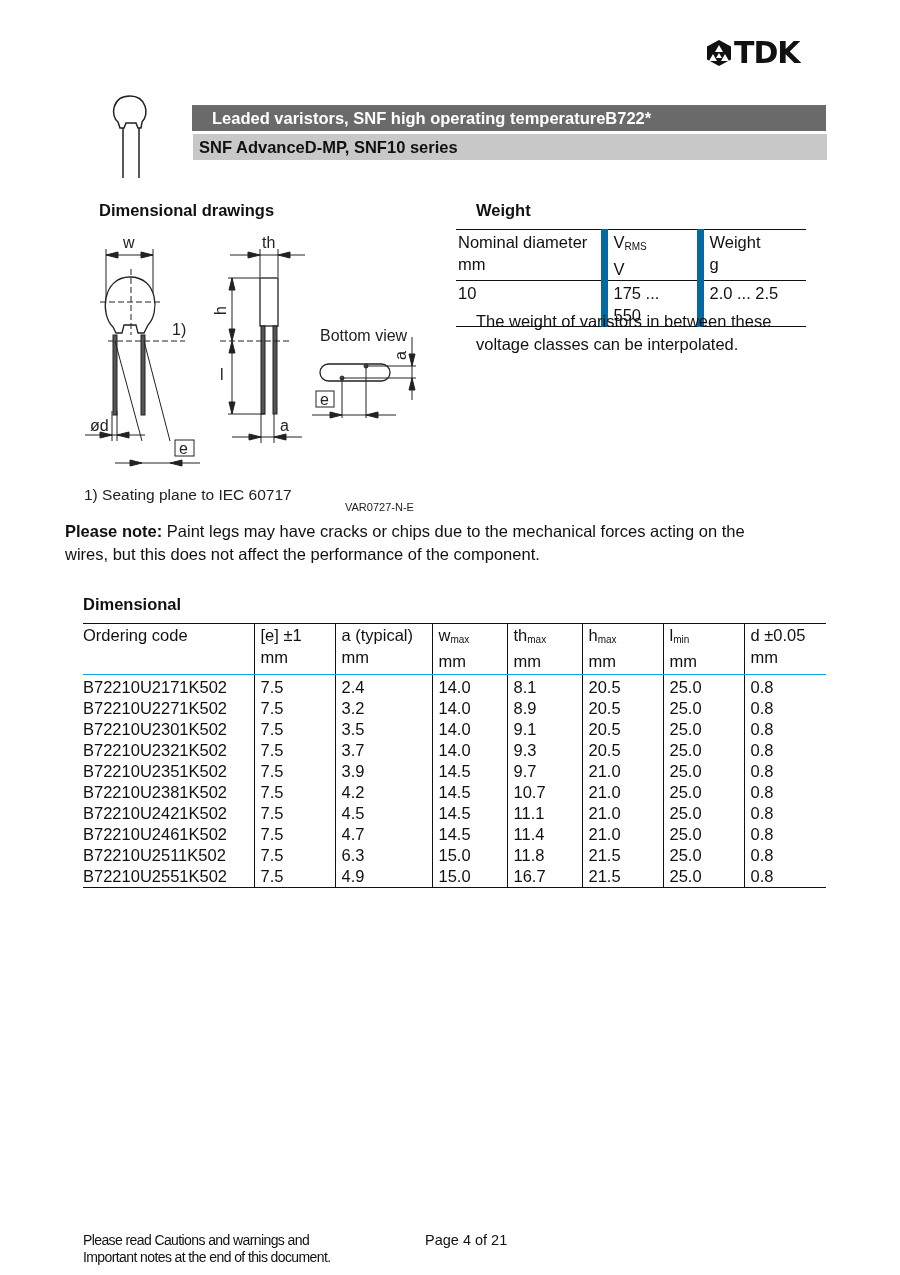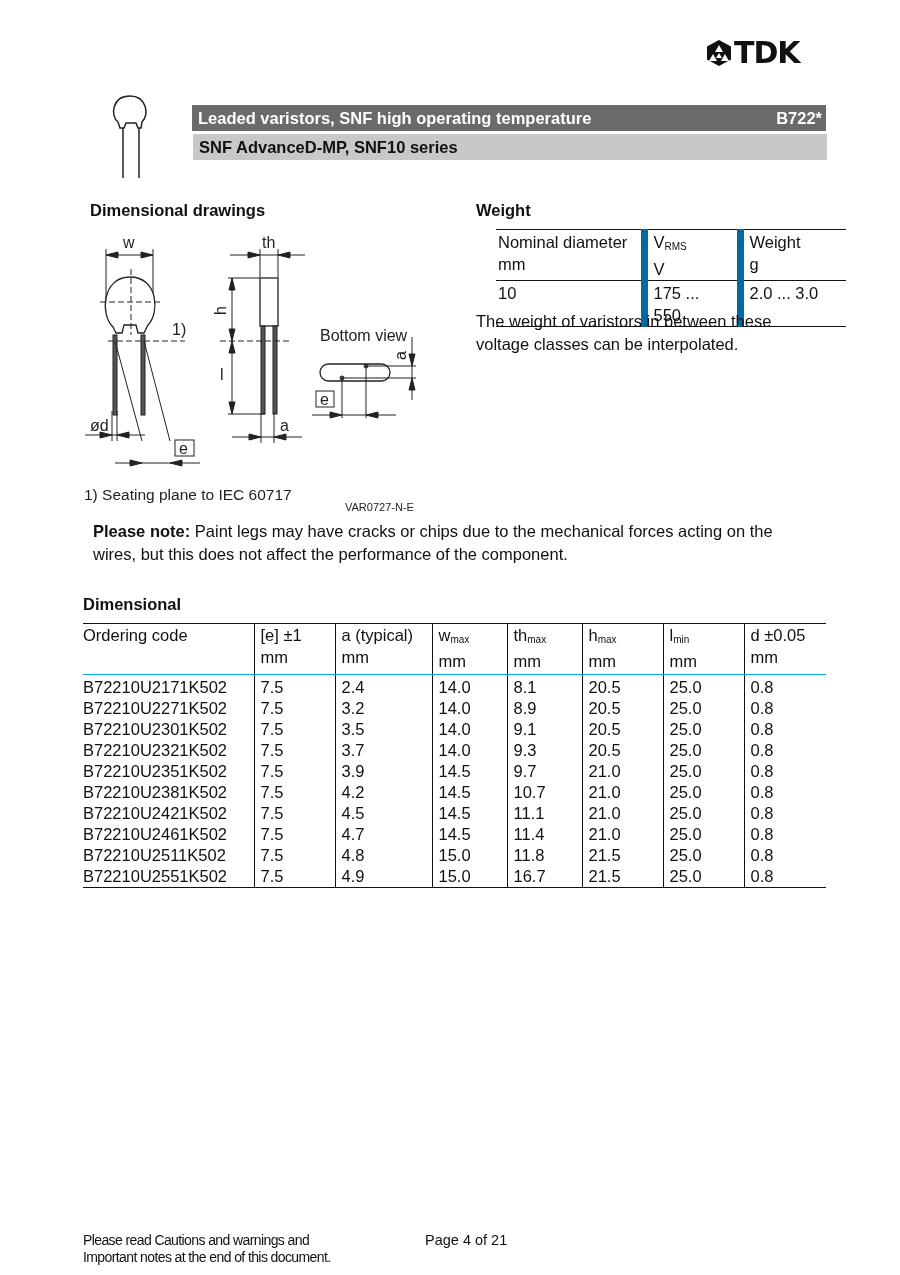--- a/index.html
+++ b/index.html
@@ -1,25 +1,25 @@
 <!DOCTYPE html>
 <html><head>
 <meta charset="utf-8">
 <style>
   html, body { margin:0; padding:0; background:#fff; }
   body { width:900px; height:1275px; position:relative; font-family:"Liberation Sans", sans-serif; color:#111; overflow:hidden; }
   .abs { position:absolute; }
   .logo { left:704px; top:38px; width:122px; height:30px; display:flex; align-items:center; }
   .logo .word { font-family:"DejaVu Sans", sans-serif; font-weight:bold; font-size:30px; letter-spacing:-1px; line-height:30px; color:#111; }
-  .bar1 { left:192px; top:105px; width:634px; height:26px; background:#6a6a6a; color:#fff; font-weight:bold; font-size:16.5px; display:flex; justify-content:space-between; align-items:center; padding:0 4px 0 6px; box-sizing:border-box; }
+  .bar1 { left:192px; top:105px; width:634px; height:26px; background:#6a6a6a; color:#fff; font-weight:bold; font-size:16.5px; display:flex; align-items:center; padding:0 4px 0 20px; box-sizing:border-box; }
   .bar2 { left:193px; top:134px; width:634px; height:26px; background:#c8c8c8; color:#111; font-weight:bold; font-size:16.5px; display:flex; align-items:center; padding:0 6px; box-sizing:border-box; }
   .h2 { font-weight:bold; font-size:16.5px; }
   .txt { font-size:16.5px; line-height:23px; }
   table { border-collapse:collapse; font-size:16.5px; }
-  .wt { left:496px; top:229px; width:350px; }
+  .wt { left:456px; top:229px; width:350px; }
   .wt td { padding:1px 6px 0 2px; vertical-align:top; line-height:22px; }
   .wt tr.hdr td { border-top:1px solid #111; border-bottom:1px solid #111; }
   .wt tr.row td { border-bottom:1px solid #111; }
   .wt td + td { border-left:7px solid #0369a1; padding-left:6px; }
   sub { font-size:10px; vertical-align:-2px; }
   .dt { left:83px; top:623px; width:743px; }
   .dt td { padding:0 2px 0 6px; line-height:21px; vertical-align:top; }
   .dt td:first-child { padding-left:0; }
   .dt td + td { border-left:1px solid #111; }
   .dt tr.hdr td { border-top:1px solid #111; border-bottom:1px solid #0ea5e9; padding-top:1px; padding-bottom:2px; line-height:21.5px; }
@@ -49,21 +49,21 @@
 </svg>
 
 <div class="abs bar1">
   <span>Leaded varistors, SNF high operating temperature</span>
   <span>B722*</span>
 </div>
 <div class="abs bar2">
   <span>SNF AdvanceD-MP, SNF10 series</span>
 </div>
 
-<div class="abs h2" style="left:90px;top:201px">Dimensional drawings</div>
+<div class="abs h2" style="left:99px;top:201px">Dimensional drawings</div>
 
 <svg class="abs" style="left:80px;top:225px" width="340" height="290" font-family="Liberation Sans, sans-serif" font-size="16" fill="none" stroke="#222" stroke-width="1">
 
   <g>
     <line x1="26" y1="24" x2="26" y2="76"></line>
       <line x1="73" y1="24" x2="73" y2="76"></line>
     <line x1="26" y1="30" x2="73" y2="30"></line>
     <polygon points="26,30 38,27 38,33" fill="#222"></polygon>
       <polygon points="73,30 61,27 61,33" fill="#222"></polygon>
     <text x="43" y="23" fill="#222" stroke="none">w</text>
@@ -150,27 +150,27 @@
     </colgroup>
   <tbody>
       <tr class="hdr">
     <td><span>Nominal diameter</span><br><span>mm</span></td>
     <td><span>V</span><sub>RMS</sub><br><span>V</span></td>
     <td><span>Weight</span><br><span>g</span></td>
   </tr>
   <tr class="row">
     <td>10</td>
     <td>175 ... 550</td>
-    <td>2.0 ... 3.0</td>
+    <td>2.0 ... 2.5</td>
   </tr>
 </tbody>
   </table>
 <div class="abs txt" style="left:476px;top:310px;width:330px">The weight of varistors in between these voltage classes can be interpolated.</div>
 
-<div class="abs txt" style="left:93px;top:520px;width:720px"><b>Please note:</b><span> Paint legs may have cracks or chips due to the mechanical forces acting on the wires, but this does not affect the performance of the component.</span></div>
+<div class="abs txt" style="left:65px;top:520px;width:720px"><b>Please note:</b><span> Paint legs may have cracks or chips due to the mechanical forces acting on the wires, but this does not affect the performance of the component.</span></div>
 
 <div class="abs h2" style="left:83px;top:595px">Dimensional</div>
 <table class="abs dt" id="dimtable">
   <colgroup>
       <col style="width:171px">
       <col style="width:81px">
       <col style="width:97px">
       <col style="width:75px">
       <col style="width:75px">
       <col style="width:81px">
@@ -264,21 +264,21 @@
         <td>4.7</td>
         <td>14.5</td>
         <td class="r">11.4</td>
         <td>21.0</td>
         <td>25.0</td>
         <td>0.8</td>
       </tr>
       <tr>
         <td>B72210U2511K502</td>
         <td>7.5</td>
-        <td>4.8</td>
+        <td>6.3</td>
         <td>15.0</td>
         <td class="r">11.8</td>
         <td>21.5</td>
         <td>25.0</td>
         <td>0.8</td>
       </tr>
       <tr class=" last">
         <td>B72210U2551K502</td>
         <td>7.5</td>
         <td>4.9</td>

